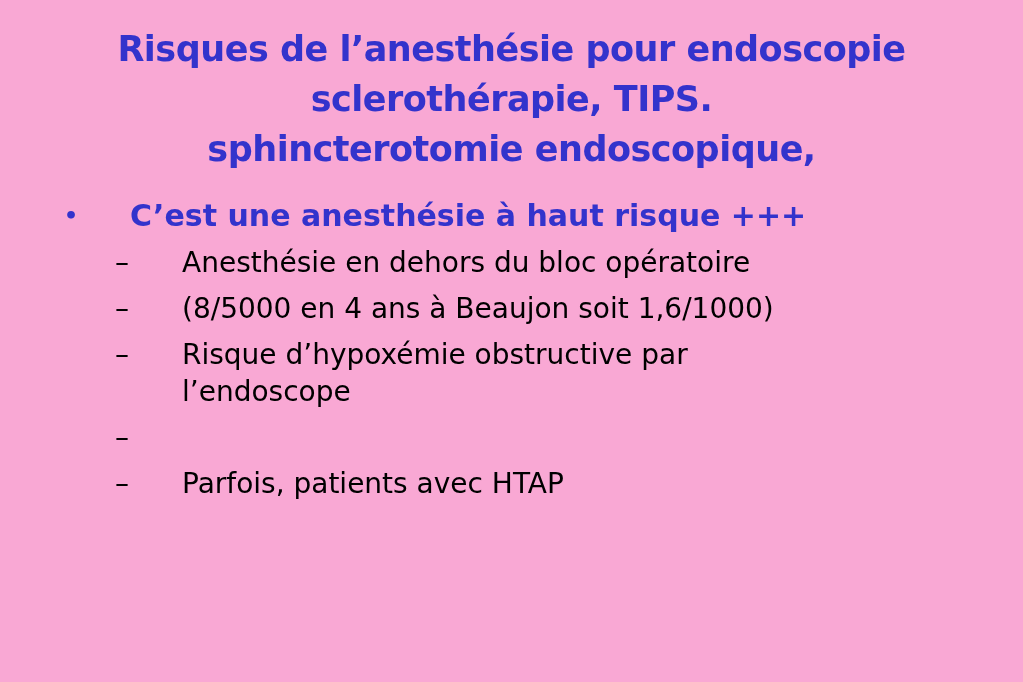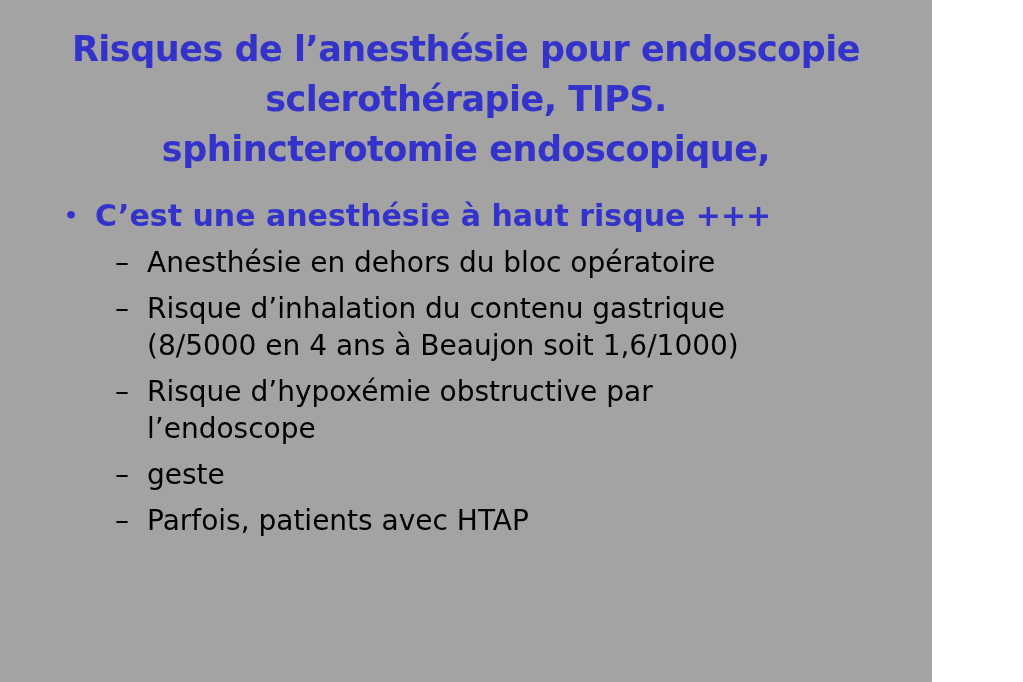--- a/index.html
+++ b/index.html
@@ -1,21 +1,21 @@
 <!DOCTYPE html>
 <html><head>
 <meta charset="utf-8">
 <style>
   * { margin: 0; padding: 0; box-sizing: border-box; }
   html, body { background: #ffffff; }
   .slide {
     position: relative;
-    width: 932px;
+    width: 1023px;
     height: 682px;
-    background: #a3a3a3;
+    background: #f9a8d4;
     font-family: "DejaVu Sans", sans-serif;
     overflow: hidden;
   }
   .slide-title {
     padding-top: 24px;
     text-align: center;
     color: #3333cc;
     font-size: 35px;
     font-weight: 600;
     letter-spacing: -0.5px;
@@ -50,21 +50,21 @@
   .bullet-l2 {
     display: flex;
     margin-bottom: 9px;
   }
   .bullet-l2 .marker {
     width: 34px;
     flex: 0 0 34px;
     text-align: left;
     padding-left: 2px;
   }
-  .bullet-text { flex: 1; }
+  .bullet-text { flex: 1; margin-left: 35px; }
   .line { white-space: pre-wrap; }
 </style>
 </head>
 <body>
 
 <div class="slide">
 
   <div class="slide-title">
     <div class="line">Risques de l’anesthésie pour endoscopie</div>
     <div class="line">sclerothérapie, TIPS.</div>
@@ -83,37 +83,35 @@
       <div class="bullet-l2">
         <span class="marker">–</span>
         <div class="bullet-text">
           <div class="line">Anesthésie en dehors du bloc opératoire</div>
         </div>
       </div>
 
       <div class="bullet-l2">
         <span class="marker">–</span>
         <div class="bullet-text">
-          <div class="line">Risque d’inhalation du contenu gastrique</div>
           <div class="line">(8/5000 en 4 ans à Beaujon soit 1,6/1000)</div>
         </div>
       </div>
 
       <div class="bullet-l2">
         <span class="marker">–</span>
         <div class="bullet-text">
           <div class="line">Risque d’hypoxémie obstructive par</div>
           <div class="line">l’endoscope</div>
         </div>
       </div>
 
       <div class="bullet-l2">
         <span class="marker">–</span>
         <div class="bullet-text">
-          <div class="line">geste</div>
         </div>
       </div>
 
       <div class="bullet-l2">
         <span class="marker">–</span>
         <div class="bullet-text">
           <div class="line">Parfois, patients avec HTAP</div>
         </div>
       </div>
 

